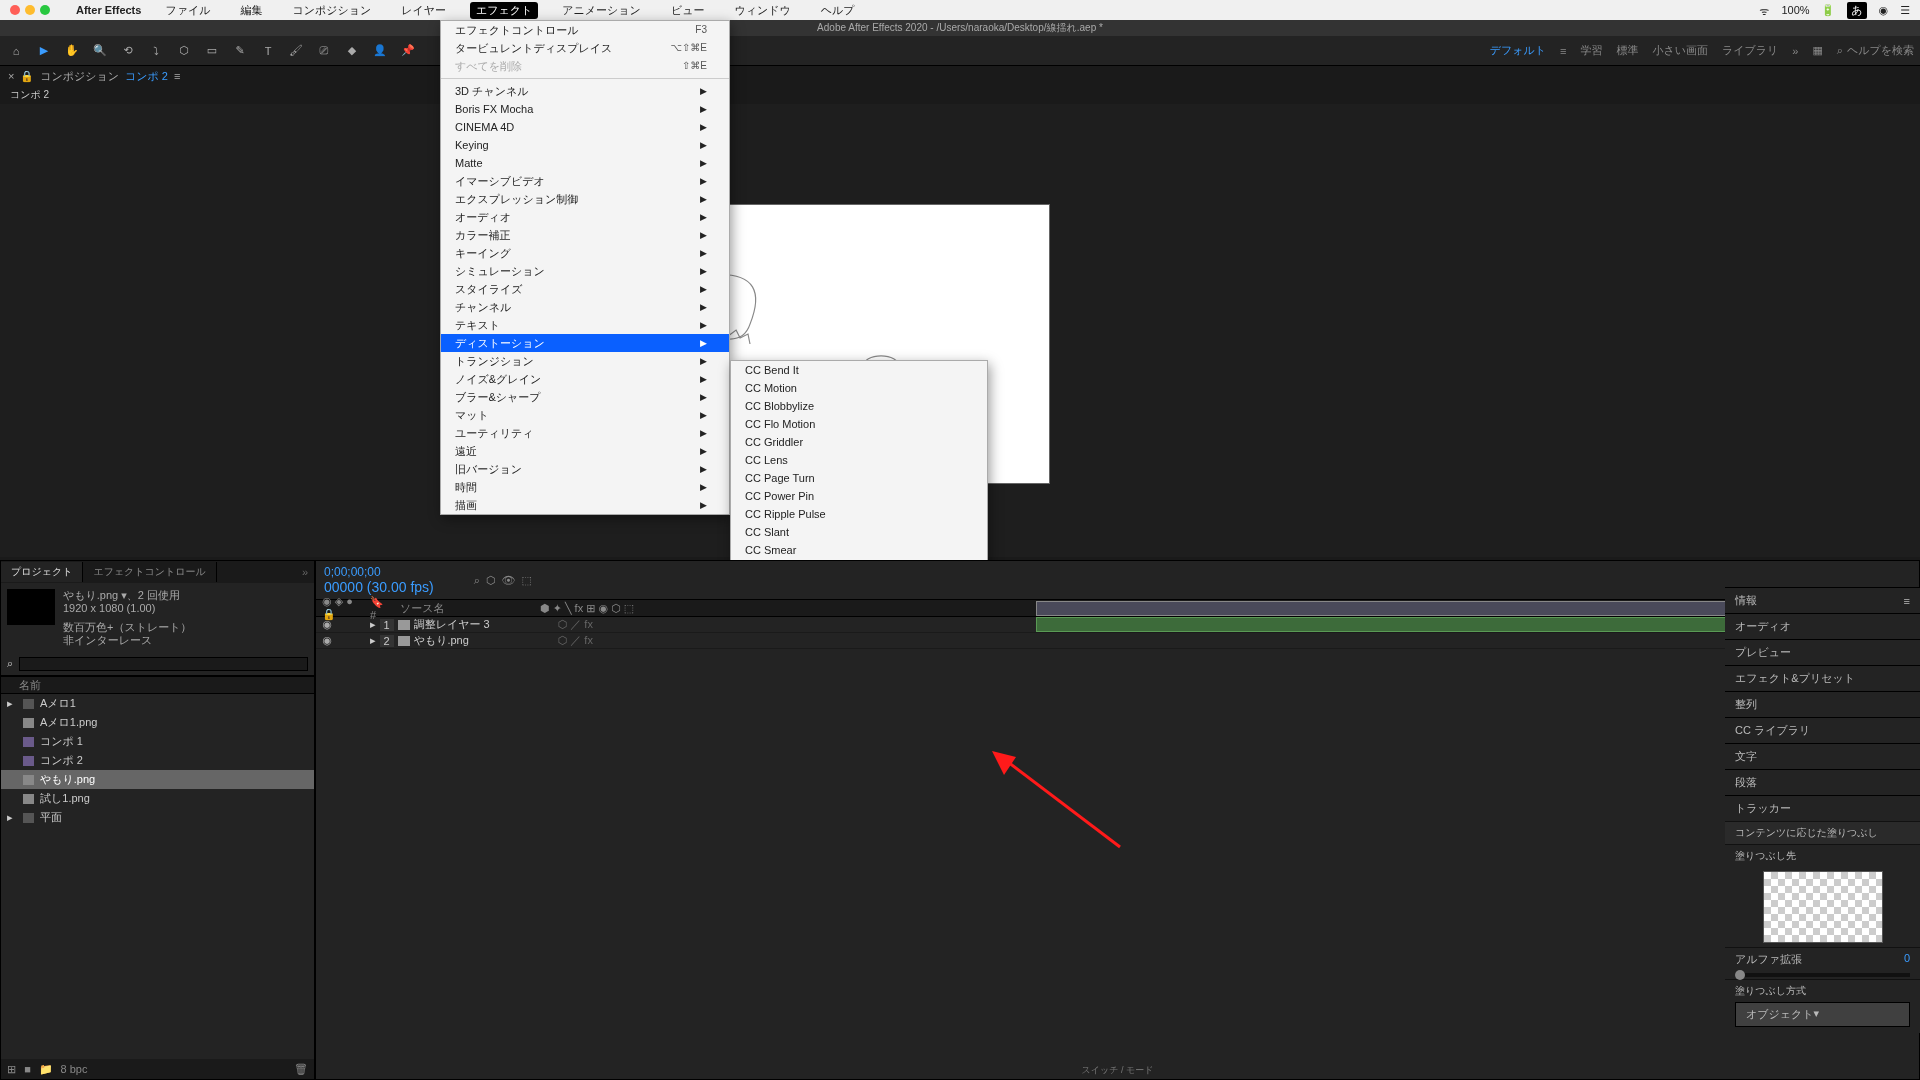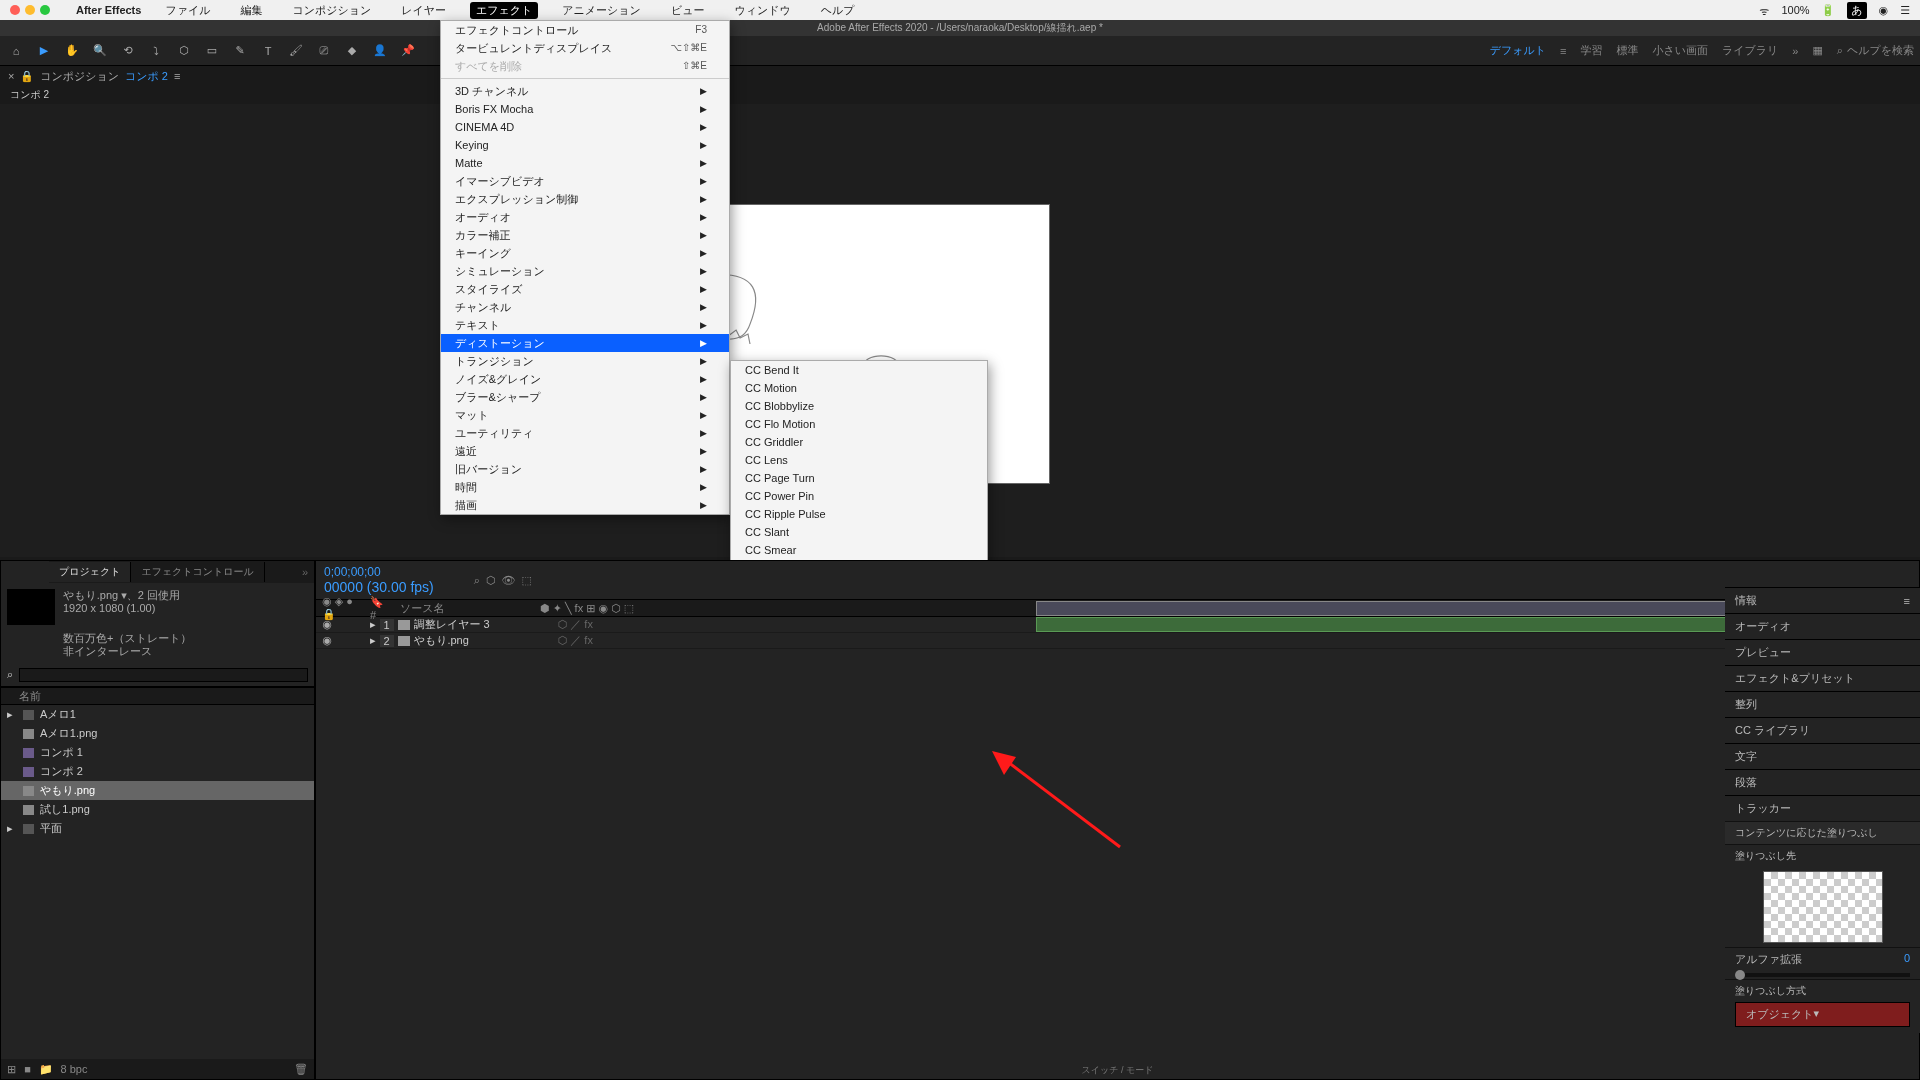--- a/index.html
+++ b/index.html
@@ -38,21 +38,21 @@
 .dropdown .item { padding: 2px 22px 2px 14px; display: flex; justify-content: space-between; align-items: center; line-height: 14px; position: relative; }
 .dropdown .item.hl { background: #0a60ff; color: #fff; }
 .dropdown .item.dis { color: #aaa; }
 .dropdown .sep { height: 1px; background: #ccc; margin: 3px 0; }
 .dropdown .arrow { font-size: 9px; }
 .dropdown .shortcut { font-size: 10px; color: #555; }
 
 
 .bottom { position: absolute; top: 560px; left: 0; right: 0; height: 520px; display: flex; background: #232323; }
 .panel { border: 1px solid #000; display: flex; flex-direction: column; }
-.panel-tabs { height: 22px; display: flex; align-items: center; background: #1a1a1a; gap: 0; margin-left: 48px; }
+.panel-tabs { height: 22px; display: flex; align-items: center; background: #1a1a1a; gap: 0; }
 .panel-tab { padding: 3px 10px; font-size: 10px; color: #888; border-right: 1px solid #000; }
 .panel-tab.active { background: #232323; color: #ddd; }
 
 .project { width: 315px; }
 .project-info { padding: 6px; font-size: 9px; color: #aaa; line-height: 13px; display: flex; gap: 8px; }
 .thumb { width: 48px; height: 36px; background: #000; }
 .asset-list { flex: 1; }
 .asset-row { display: flex; align-items: center; padding: 2px 6px; gap: 6px; font-size: 10px; }
 .asset-row.sel { background: #666; color: #fff; }
 .asset-ico { width: 11px; height: 10px; background: #888; }
@@ -355,21 +355,21 @@
     <div class="panel-tabs">
       <div class="panel-tab active">プロジェクト</div>
       <div class="panel-tab">エフェクトコントロール</div>
       <div style="margin-left:auto;padding:0 6px;color:#666">»</div>
     </div>
     <div class="project-info">
       <div class="thumb"></div>
       <div>
         <div>やもり.png ▾、2 回使用</div>
         <div>1920 x 1080 (1.00)</div>
-        <div style="margin-top:17px">数百万色+（ストレート）</div>
+        <div style="margin-top:6px">数百万色+（ストレート）</div>
         <div>非インターレース</div>
       </div>
     </div>
     <div style="padding:4px 6px;display:flex;gap:6px;border-bottom:1px solid #000">
       <span>⌕</span>
       <div style="flex:1;height:14px;background:#1a1a1a;border:1px solid #000"></div>
     </div>
     <div class="tl-cols">
         <div style="width:12px"></div>
         <div>名前</div>
@@ -501,17 +501,17 @@
   <div class="rp-section">塗りつぶし先</div>
   <div class="checker"></div>
   <div class="rp-section" style="display:flex;justify-content:space-between">
       <span>アルファ拡張</span>
       <span style="color:#3a9cff">0</span>
     </div>
   <div style="height:4px;background:#111;margin:2px 10px;position:relative">
       <span style="position:absolute;left:0;top:-3px;width:10px;height:10px;background:#888;border-radius:50%"></span>
     </div>
   <div class="rp-section">塗りつぶし方式</div>
-  <div class="rp-section" style="background:#7f1d1d;border:1px solid #000;margin:0 10px 6px;display:flex;justify-content:flex-start">
+  <div class="rp-section" style="background:#404040;border:1px solid #000;margin:0 10px 6px;display:flex;justify-content:flex-start">
       <span>オブジェクト</span>
       <span>▾</span>
     </div>
 </div>
 
 </body></html>

